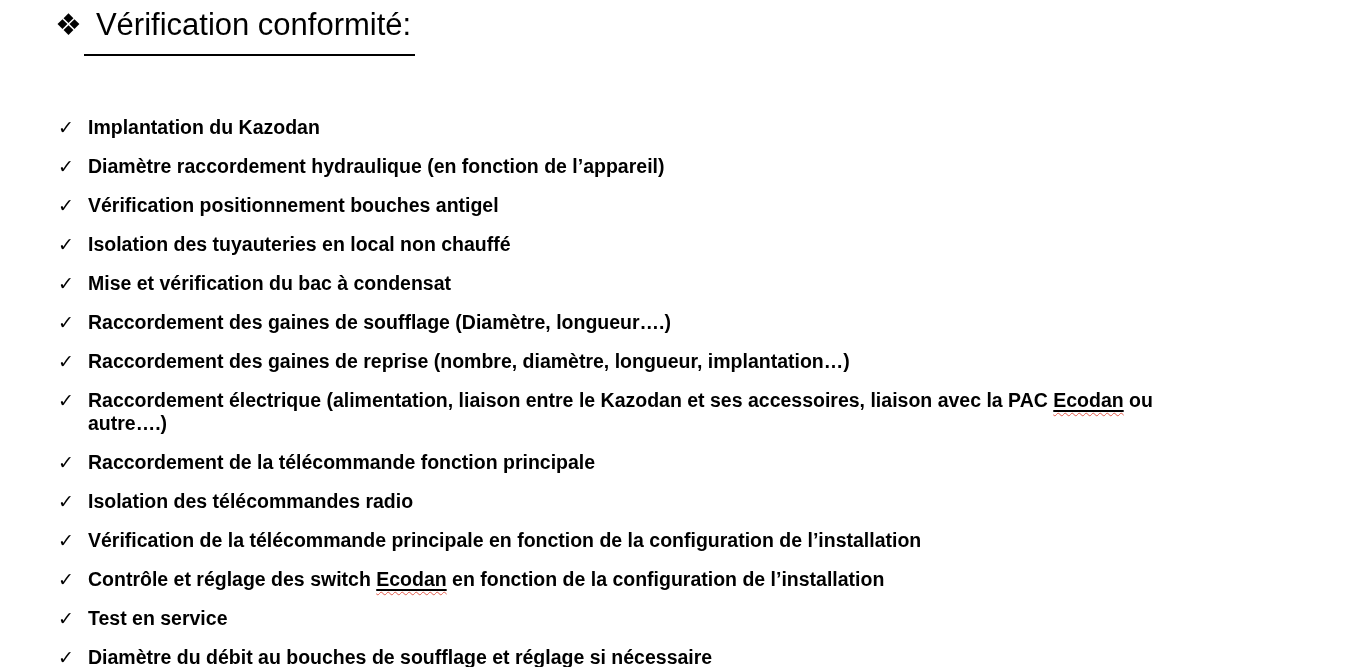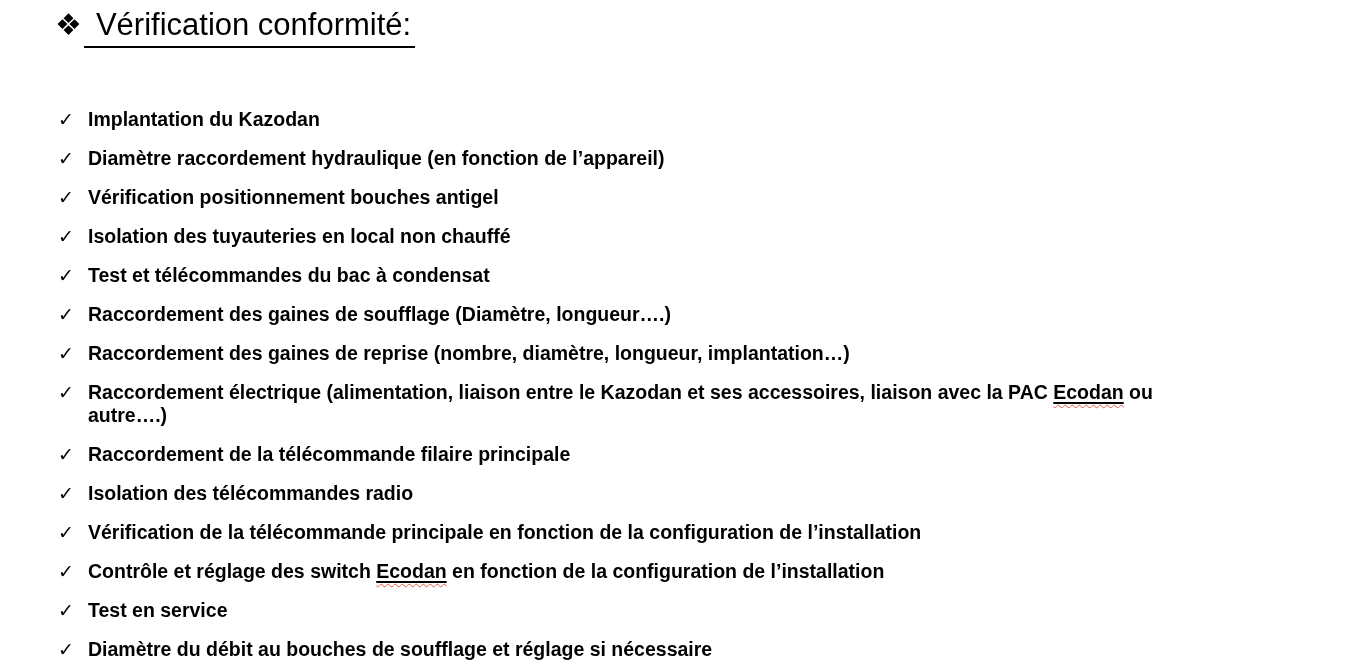--- a/index.html
+++ b/index.html
@@ -28,21 +28,21 @@
     white-space: nowrap;
   }
   .title-bullet {
     display: inline-block;
     font-size: 30px;
     vertical-align: baseline;
   }
   .title-text {
     display: inline-block;
     margin-left: 2px;
-    padding: 0 4px 2px 12px;
+    padding: 0 4px 10px 12px;
     border-bottom: 2.5px solid #000000;
   }
   
   .checklist {
     list-style: none;
     margin: 60px 0 0 58px;
     padding: 0;
     font-size: 19.5px;
     line-height: 23px;
   }
@@ -94,37 +94,37 @@
       <li class="item">
         <span class="check">✓</span>
         <span class="item-text">Vérification positionnement bouches antigel</span>
       </li>
       <li class="item">
         <span class="check">✓</span>
         <span class="item-text">Isolation des tuyauteries en local non chauffé</span>
       </li>
       <li class="item">
         <span class="check">✓</span>
-        <span class="item-text">Test et télécommandes du bac à condensat</span>
+        <span class="item-text">Mise et vérification du bac à condensat</span>
       </li>
       <li class="item">
         <span class="check">✓</span>
         <span class="item-text">Raccordement des gaines de soufflage (Diamètre, longueur….)</span>
       </li>
       <li class="item">
         <span class="check">✓</span>
         <span class="item-text">Raccordement des gaines de reprise (nombre, diamètre, longueur, implantation…)</span>
       </li>
       <li class="item">
         <span class="check">✓</span>
         <span class="item-text">Raccordement électrique (alimentation, liaison entre le Kazodan et ses accessoires, liaison avec la PAC <span class="u-solid"><span class="u-spell">Ecodan</span></span> ou<br>autre….)</span>
       </li>
       <li class="item">
         <span class="check">✓</span>
-        <span class="item-text">Raccordement de la télécommande filaire principale</span>
+        <span class="item-text">Raccordement de la télécommande fonction principale</span>
       </li>
       <li class="item">
         <span class="check">✓</span>
         <span class="item-text">Isolation des télécommandes radio</span>
       </li>
       <li class="item">
         <span class="check">✓</span>
         <span class="item-text">Vérification de la télécommande principale en fonction de la configuration de l’installation</span>
       </li>
       <li class="item">

